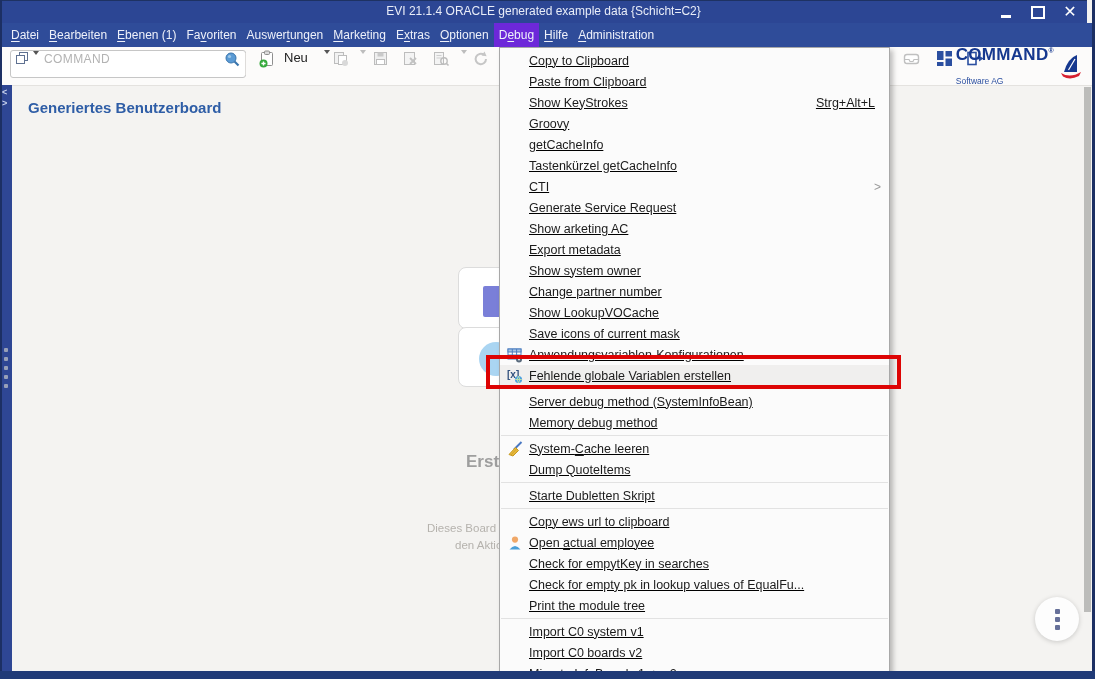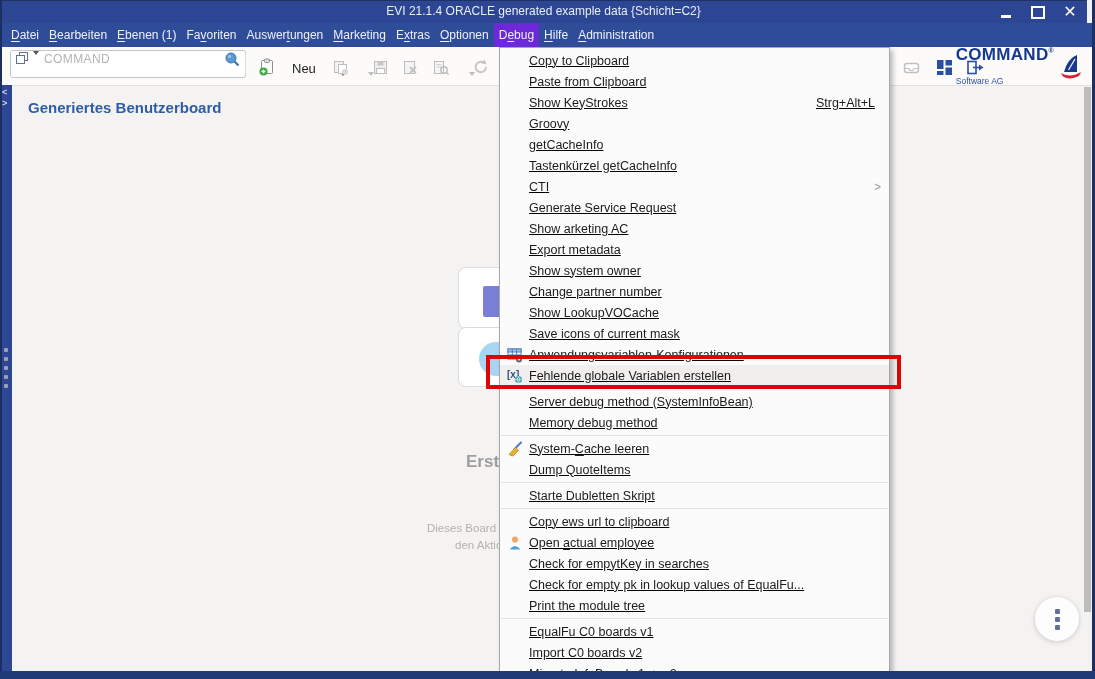--- a/index.html
+++ b/index.html
@@ -23,21 +23,21 @@
   .menu-item.active{background:#6d28d9;}
   .menu-item u{text-underline-offset:2px;}
   
   .toolbar{position:absolute;left:2px;top:47px;right:3px;height:38px;background:#fcfbfa;border-bottom:1px solid #e4e2df;z-index:5;}
   .cmd-combo{position:absolute;left:8px;top:3px;width:226px;height:26px;background:#fff;border:1px solid #c6c6c6;border-radius:3px;display:flex;align-items:flex-start;padding:0 4px;}
   .cmd-combo input{flex:1;border:none;outline:none;background:transparent;font-size:12px;color:#444;min-width:20px;font-family:"Liberation Sans",sans-serif;}
   .cmd-combo input::placeholder{color:#b3b3b3;letter-spacing:.4px;}
   .caret{width:0;height:0;border-left:3.5px solid transparent;border-right:3.5px solid transparent;border-top:4px solid #555;margin:0 3px;}
   .caret.dis{border-top-color:#bdbdbd;}
   .tb-sep{position:absolute;left:243px;top:6px;width:1px;height:22px;background:#dedcda;}
-  .tb-btn{position:absolute;top:3px;height:26px;display:flex;align-items:flex-end;gap:16px;cursor:pointer;padding:0 4px;border-radius:3px;}
+  .tb-btn{position:absolute;top:3px;height:26px;display:flex;align-items:flex-start;gap:8px;cursor:pointer;padding:0 4px;border-radius:3px;}
   .tb-label{font-size:13px;color:#222;}
   .tb-ico{display:flex;align-items:center;justify-content:center;}
   .brand{position:absolute;right:10px;top:0;height:38px;display:flex;align-items:center;gap:4px;}
   .brand-text{display:flex;flex-direction:column;line-height:1;align-items:flex-start;}
   .brand-name{font-size:17px;font-weight:bold;color:#16388f;letter-spacing:.3px;}
   .brand-name sup{font-size:7px;}
   .brand-sub{font-size:8.5px;color:#2b4fa0;margin-top:14px;}
   
   .sidebar-strip{position:absolute;left:0;top:85px;bottom:8px;width:12px;background:#2e4694;z-index:6;}
   .strip-chev{position:absolute;left:2px;color:#cdd6ee;font-size:9px;font-weight:bold;cursor:pointer;}
@@ -380,21 +380,21 @@
         <span class="pm-gutter"></span>
         <span class="pm-label">Check for empty pk in lookup values of EqualFu...</span>
       </div>
       <div class="pm-item">
         <span class="pm-gutter"></span>
         <span class="pm-label">Print the module tree</span>
       </div>
       <div class="pm-sep"></div>
       <div class="pm-item">
         <span class="pm-gutter"></span>
-        <span class="pm-label">EqualFu C0 boards v1</span>
+        <span class="pm-label">Import C0 system v1</span>
       </div>
       <div class="pm-item">
         <span class="pm-gutter"></span>
         <span class="pm-label">Import C0 boards v2</span>
       </div>
       <div class="pm-item">
         <span class="pm-gutter"></span>
         <span class="pm-label">Migrate InfoBoard v1 -&gt; v2</span>
       </div>
     </div>

